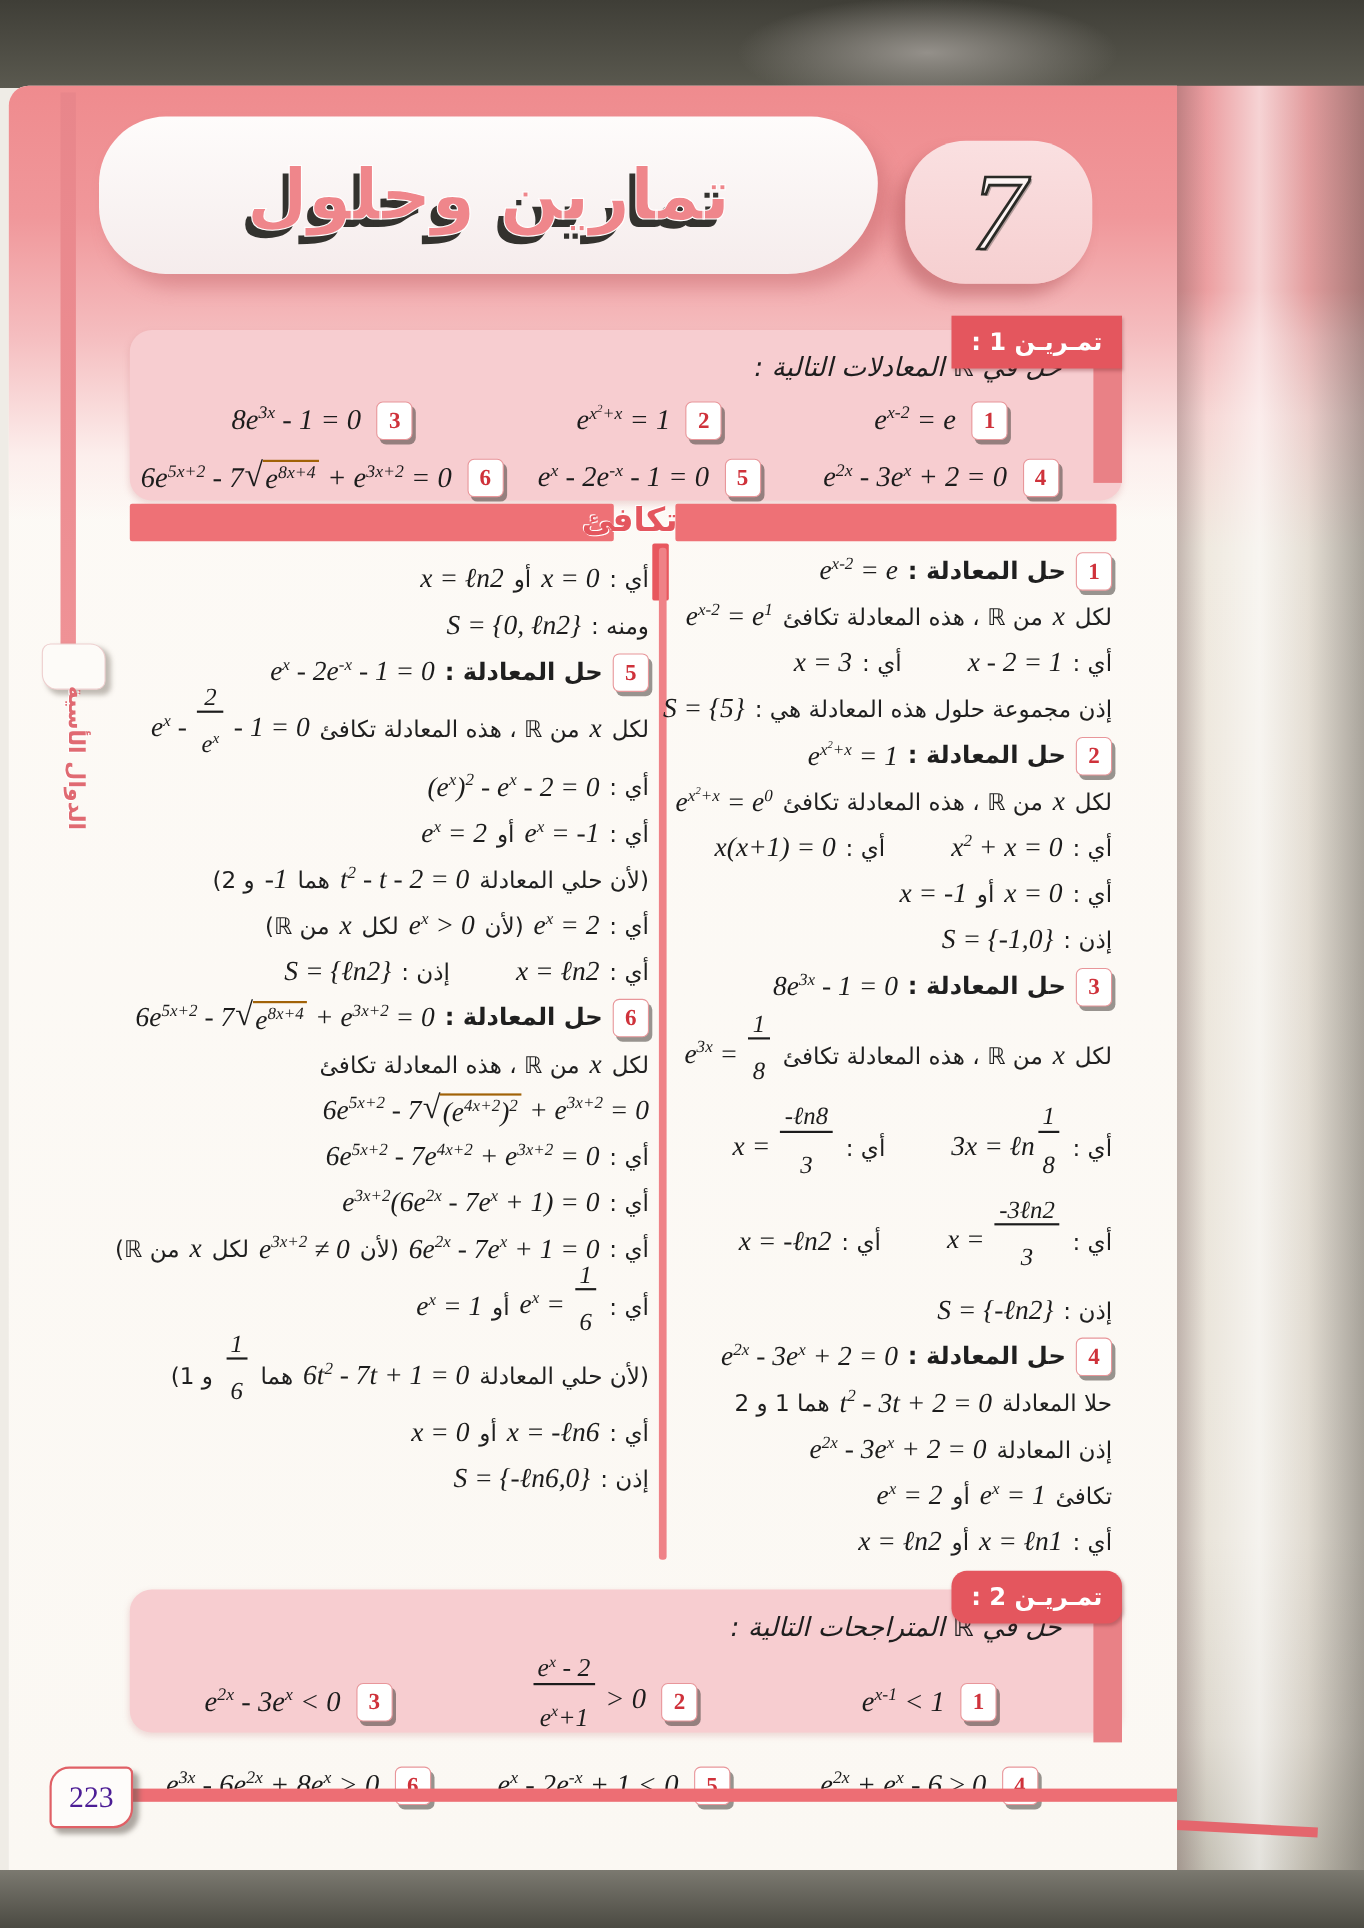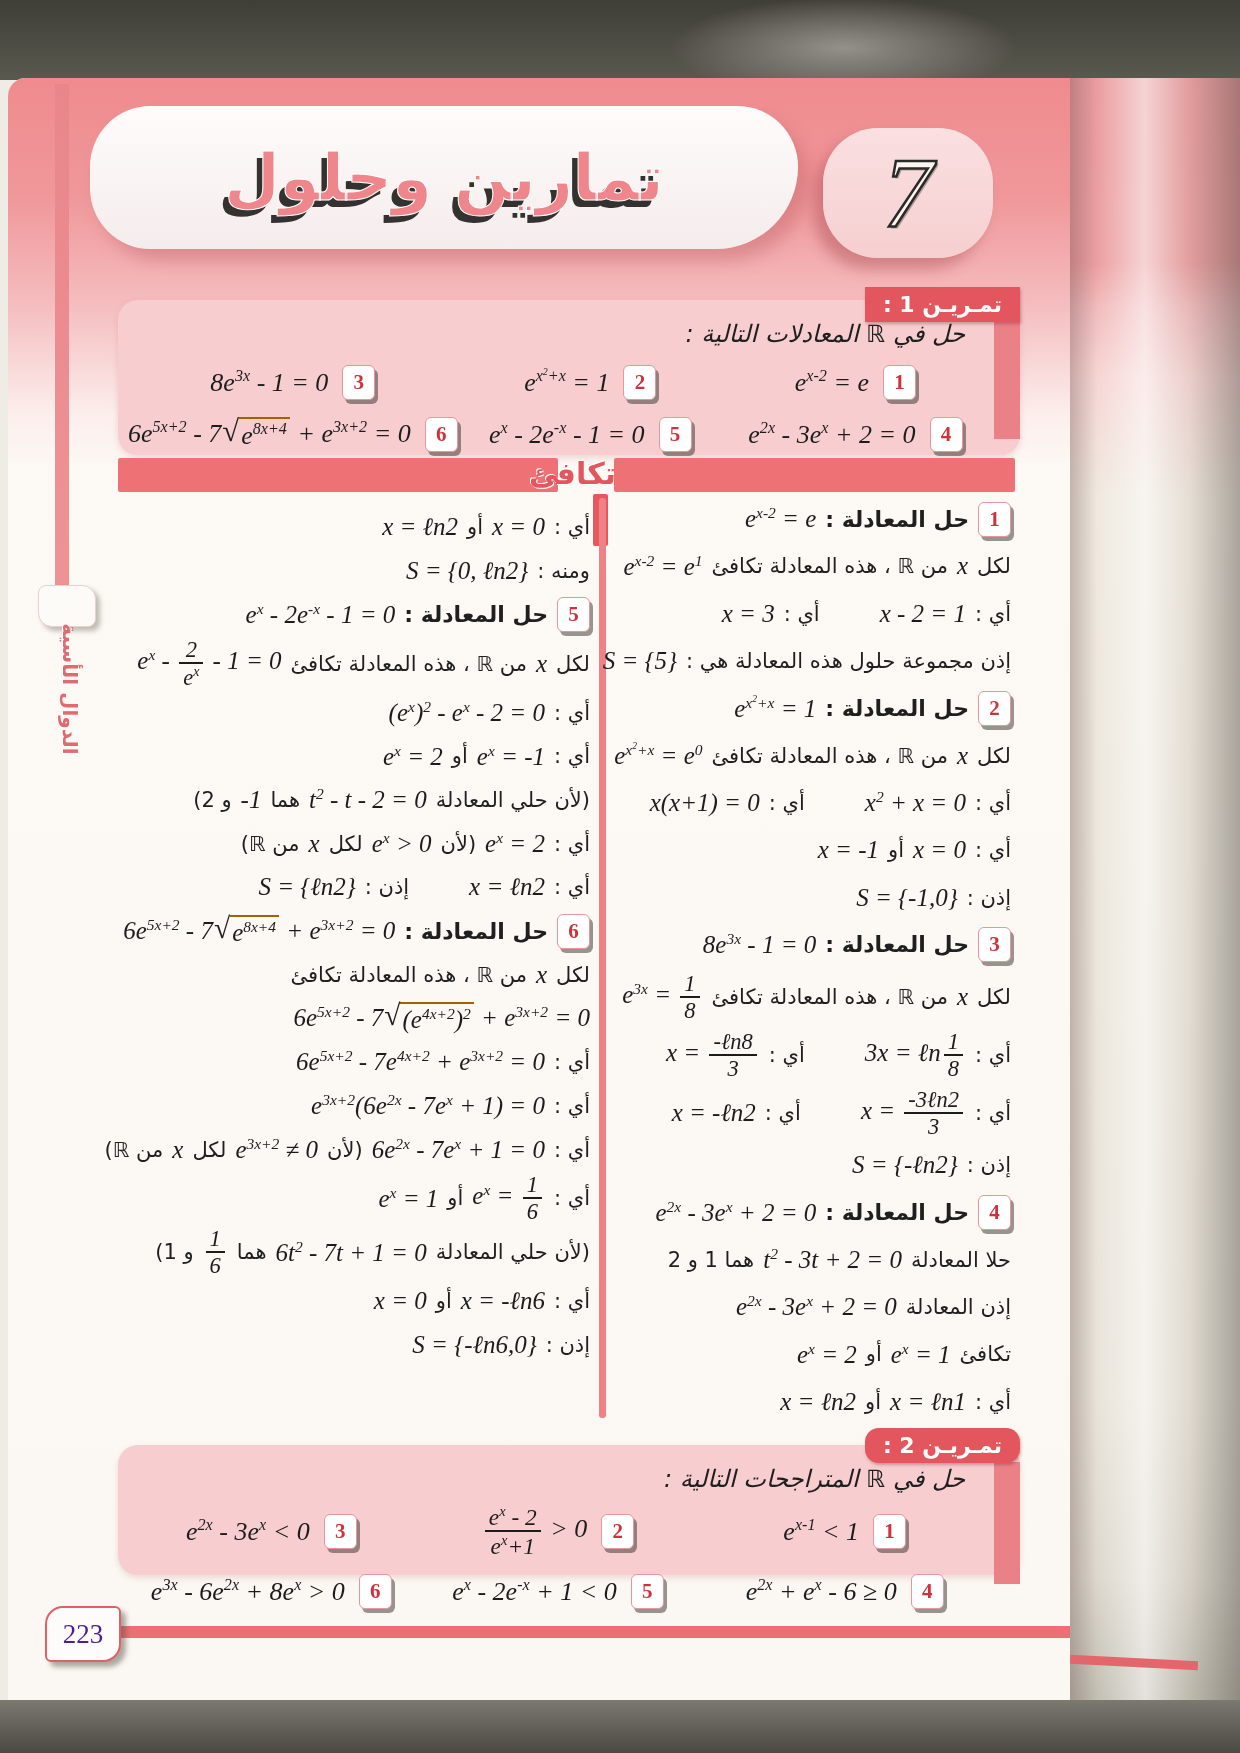--- a/index.html
+++ b/index.html
@@ -41,21 +41,21 @@
   .chapter-badge{left:815px;top:50px;width:170px;height:130px;border-radius:55px;
     background:linear-gradient(180deg,#fae0e1,#f6cfd0);box-shadow:-9px 11px 14px rgba(170,75,80,.45);
     display:flex;align-items:center;justify-content:center;}
   .chapter-number{font-family:"Liberation Serif","DejaVu Serif",serif;font-style:italic;font-size:100px;
     color:#fdf4f3;-webkit-text-stroke:2.5px #2a2a26;text-shadow:2px 2px 0 rgba(42,42,38,.35);line-height:1;}
 
   
   .ex-box{width:902px;left:110px;background:#f7cdd0;border-radius:20px;box-shadow:0 3px 6px rgba(200,120,125,.25);}
   .ex1{top:222px;height:155px;}
   .ex2{top:1367px;height:130px;}
-  .ex-label{width:155px;height:35px;background:#e4565e;color:#fff;font-weight:bold;font-size:22px;
+  .ex-label{width:155px;height:48px;background:#e4565e;color:#fff;font-weight:bold;font-size:22px;
     display:flex;align-items:center;justify-content:center;direction:rtl;z-index:3;box-shadow:1px 2px 3px rgba(120,40,45,.35);}
   .ex1-label{left:857px;top:209px;}
   .ex2-label{left:857px;top:1350px;border-radius:14px;}
   .ex-vbar{width:26px;background:#e98186;z-index:2;}
   .ex1-vbar{left:986px;top:243px;height:118px;}
   .ex2-vbar{left:986px;top:1384px;height:122px;}
   .ex-prompt{direction:rtl;font-size:24px;color:#1e1e1e;padding-right:55px;width:100%;box-sizing:border-box;font-style:italic;}
   .ex-prompt-pos1{left:0;top:20px;}
   .eq-grid{left:10px;right:30px;display:grid;grid-template-columns:1fr 1fr 1fr;direction:rtl;row-gap:12px;width:860px;}
   .eq-grid-1{top:62px;}
@@ -84,21 +84,21 @@
   .ar.bold{font-weight:bold;font-size:22px;}
   .sp{display:inline-block;width:42px;flex:0 0 auto;}
 
   
   .m{font-family:"Liberation Serif","DejaVu Serif",serif;font-style:italic;font-size:25px;color:#1c1c1c;
      direction:ltr;unicode-bidi:isolate;display:inline-block;white-space:nowrap;}
   .eq-cell .m{font-size:26px;}
   .m sup{font-size:.62em;}
   .frac{display:inline-flex;flex-direction:column;vertical-align:middle;text-align:center;line-height:1.12;font-size:.9em;margin:0 3px;}
   .frac .fnum{border-bottom:2px solid #1c1c1c;padding:0 4px;}
-  .frac .fden{padding:0 4px;font-family:Liberation Serif, serif;}
+  .frac .fden{padding:16px 4px;font-family:Liberation Serif, serif;}
   .sqrt{display:inline-flex;align-items:flex-start;margin:0 1px;}
   .sqrt .rad{font-style:normal;font-size:1.18em;line-height:1;transform:translateY(-1px);}
   .sqrt .rbody{border-top:2px solid #a16207;padding:1px 3px 0 2px;display:inline-block;}
 
   
   .page-num-badge{left:37px;top:1528px;width:72px;height:52px;background:#fefcfa;border:2px solid #e06066;
     border-radius:18px 6px 18px 6px;box-shadow:5px 5px 5px rgba(95,88,80,.5);
     display:flex;align-items:center;justify-content:center;font-family:"Liberation Serif","DejaVu Serif",serif;
     font-size:27px;color:#4c1d95;}
   .footer-line{left:107px;top:1548px;width:955px;height:12px;background:#ed6e74;}

